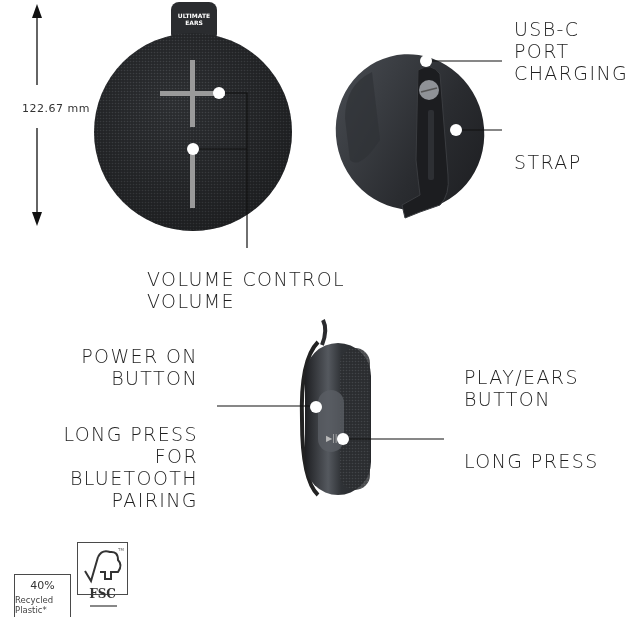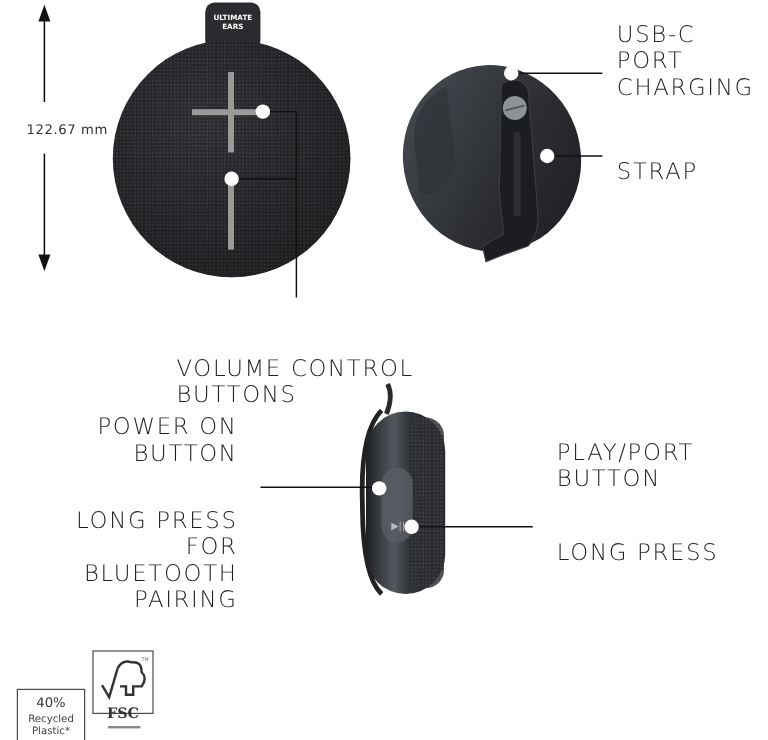--- a/index.html
+++ b/index.html
@@ -4,21 +4,21 @@
 <style>
   html,body{margin:0;padding:0;background:#ffffff;}
   body{width:640px;height:617px;position:relative;overflow:hidden;font-family:"DejaVu Sans","Liberation Sans",sans-serif;color:#1e1e1e;}
   .abs{position:absolute;}
   .label{position:absolute;font-size:19px;letter-spacing:1.4px;line-height:22px;font-weight:300;color:#1f1f1f;white-space:nowrap;}
   .right{text-align:right;}
   .dim{position:absolute;font-size:11px;color:#333;letter-spacing:0.5px;}
   svg{position:absolute;left:0;top:0;}
   .badge{position:absolute;border:1.6px solid #4a4a4a;background:#fff;box-sizing:border-box;}
   .badge .pct{position:absolute;left:0;right:0;text-align:center;font-size:11px;color:#333;}
-  .badge .small{position:absolute;left:0;right:0;text-align:center;font-size:8.5px;line-height:10px;color:#444;}
+  .badge .small{position:absolute;left:0;right:0;text-align:left;font-size:8.5px;line-height:10px;color:#444;}
   .fsc-text{position:absolute;left:0;right:0;text-align:center;font-family:"DejaVu Serif","Liberation Serif",serif;font-weight:bold;font-size:12px;color:#333;}
 </style>
 </head>
 <body>
 
 <svg width="640" height="617">
   <defs>
     <pattern id="mesh" width="3" height="3" patternUnits="userSpaceOnUse">
       <rect width="3" height="3" fill="#2b2d30"></rect>
       <circle cx="1.5" cy="1.5" r="0.8" fill="#45484c"></circle>
@@ -99,49 +99,49 @@
   </g>
 </svg>
 
 <div class="abs" style="left:171px;top:12px;width:46px;text-align:center;color:#fff;font-weight:bold;font-size:6px;line-height:7px;">
   <div>ULTIMATE</div>
   <div>EARS</div>
 </div>
 
 <div class="dim" style="left:2px;top:102px;margin-left:20px;">122.67 mm</div>
 
-<div class="label" style="left:147px;top:268px;margin-top:28px;">
+<div class="label" style="left:147px;top:268px;">
   <div>VOLUME CONTROL</div>
-  <div>BUTTONS</div>
+  <div>VOLUME</div>
 </div>
 
 <div class="label" style="left:514px;top:18px;">
   <div>USB-C</div>
   <div>PORT</div>
   <div>CHARGING</div>
 </div>
 
-<div class="label" style="left:514px;top:132px;">
+<div class="label" style="left:514px;top:151px;">
   <div>STRAP</div>
 </div>
 
 <div class="label right" style="right:442px;top:345px;margin-left:28px;">
   <div>POWER ON</div>
   <div>BUTTON</div>
 </div>
 
 <div class="label right" style="right:442px;top:423px;">
   <div>LONG PRESS</div>
   <div>FOR</div>
   <div>BLUETOOTH</div>
   <div>PAIRING</div>
 </div>
 
 <div class="label" style="left:464px;top:366px;">
-  <div>PLAY/PORT</div>
+  <div>PLAY/EARS</div>
   <div>BUTTON</div>
 </div>
 
 <div class="label" style="left:464px;top:450px;">
   <div>LONG PRESS</div>
 </div>
 
 <div class="badge" style="left:14px;top:542px;width:57px;height:73px;margin-top:32px;">
   <div class="pct" style="top:4px;">40%</div>
   <div class="small" style="top:20px;">Recycled</div>

